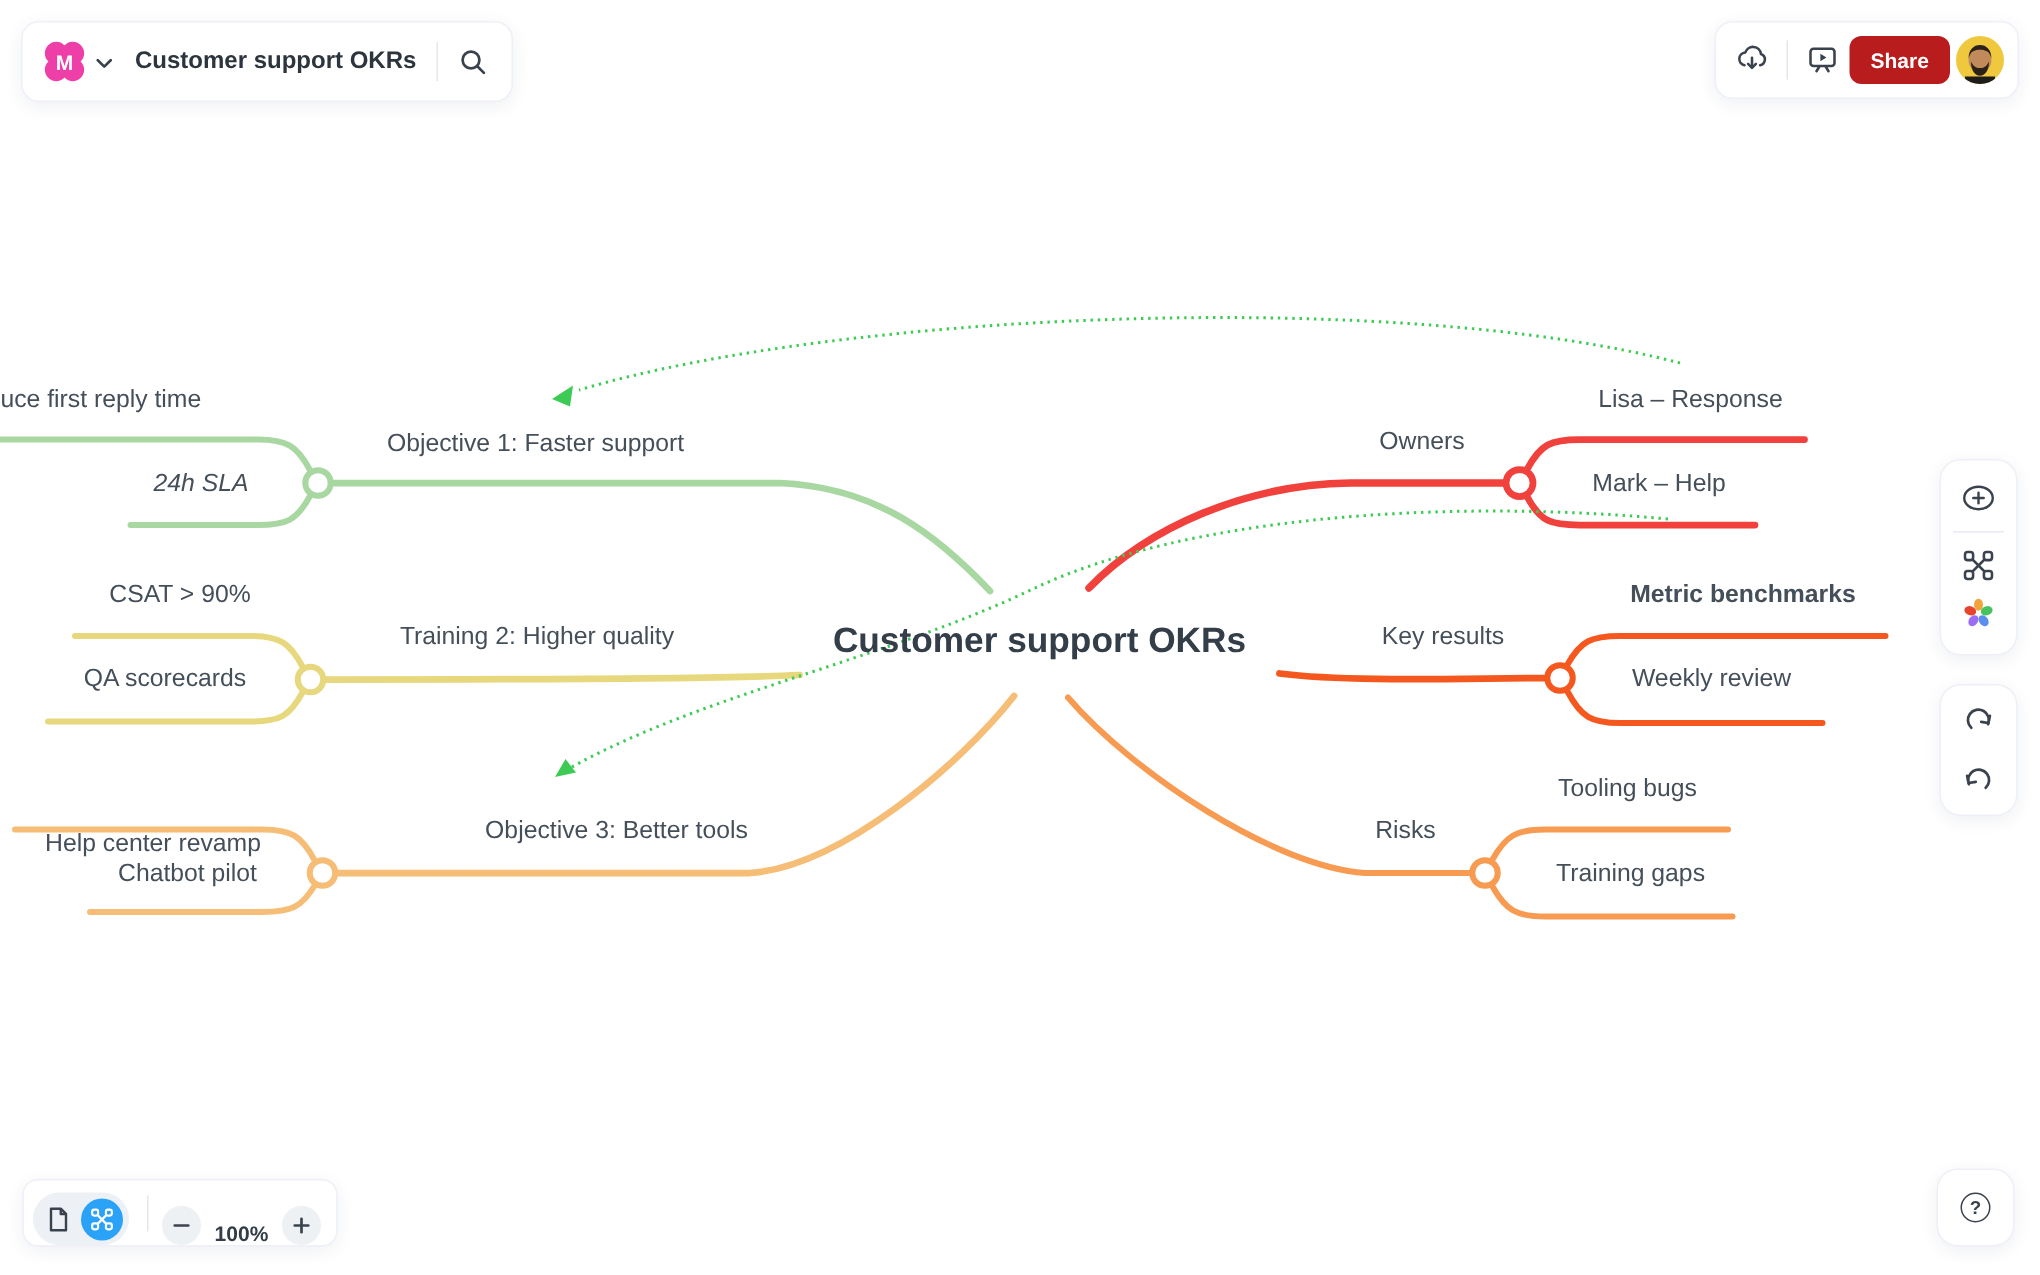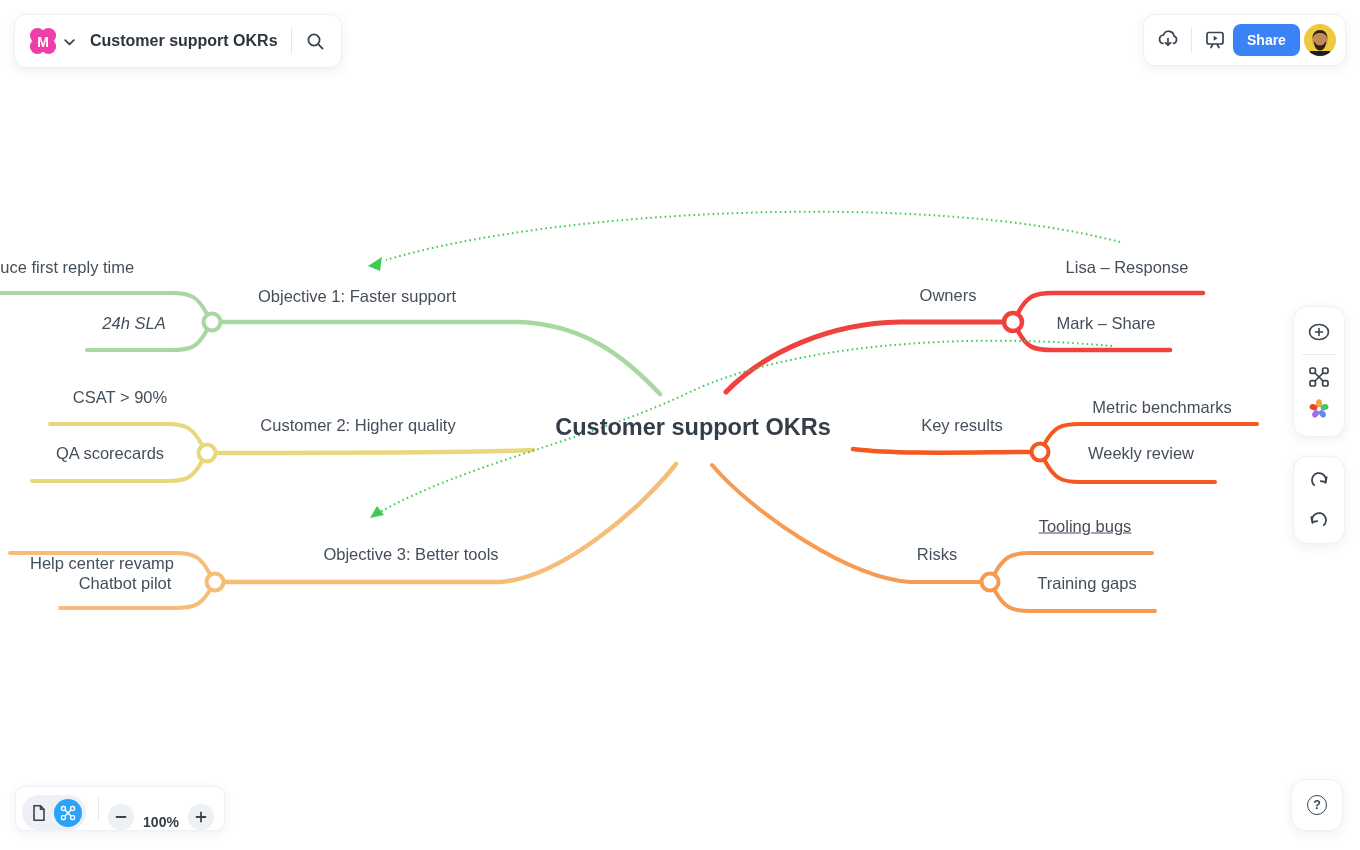--- a/index.html
+++ b/index.html
@@ -72,24 +72,24 @@
   #lbl-b1    { left:358px;  top:425px; }
   #lbl-b1c0  { left:120px;  top:397px; }
   #lbl-b1c1  { left:110px;  top:453px; }
   #lbl-b2    { left:367px;  top:554px;margin-left:44px; }
   #lbl-b2c0  { left:102px;  top:526px;margin-top:37px; }
   #lbl-b2c1  { left:125px;  top:583px; }
   #lbl-b3    { left:948px;  top:295px; }
   #lbl-b3c0  { left:1127px; top:267px; }
   #lbl-b3c1  { left:1106px; top:323px; }
   #lbl-b4    { left:962px;  top:425px; }
-  #lbl-b4c0  { left:1162px; top:407px; }
+  #lbl-b4c0  { left:1162px; top:397px;font-weight:bold; }
   #lbl-b4c1  { left:1141px; top:453px; }
   #lbl-b5    { left:937px;  top:554px; }
-  #lbl-b5c0  { left:1085px; top:526px;text-decoration:underline; }
+  #lbl-b5c0  { left:1085px; top:526px; }
   #lbl-b5c1  { left:1087px; top:583px; }
 
   svg path, svg circle, svg line, svg polyline { vector-effect:none; }
 </style>
 </head>
 <body>
 
 <svg id="map-svg" width="1360" height="850" viewBox="0 0 1360 850" fill="none">
 
   <g stroke-linecap="round" fill="none">
@@ -139,29 +139,29 @@
     <polygon points="368,266 382,257 380,271" fill="#3ecb55"></polygon>
     <path stroke-width="2" stroke-dasharray="1.6 3.2" d="M 1112 346 C 960 332 790 345 690 392 C 590 440 470 462 380 512" stroke="#3ecb55"></path>
     <polygon points="370,518 384,515 377,506" fill="#3ecb55"></polygon>
   </g>
 </svg>
 
 <div class="lbl" id="lbl-root"><span id="root-label">Customer support OKRs</span></div>
 <div class="lbl" id="lbl-b0">Objective 1: Faster support</div>
 <div class="lbl left-clip" id="lbl-b0c0">Reduce first reply time</div>
 <div class="lbl" id="lbl-b0c1">24h SLA</div>
-<div class="lbl" id="lbl-b1">Customer 2: Higher quality</div>
+<div class="lbl" id="lbl-b1">Training 2: Higher quality</div>
 <div class="lbl" id="lbl-b1c0">CSAT &gt; 90%</div>
 <div class="lbl" id="lbl-b1c1">QA scorecards</div>
 <div class="lbl" id="lbl-b2">Objective 3: Better tools</div>
 <div class="lbl" id="lbl-b2c0">Help center revamp</div>
 <div class="lbl" id="lbl-b2c1">Chatbot pilot</div>
 <div class="lbl" id="lbl-b3">Owners</div>
 <div class="lbl" id="lbl-b3c0">Lisa – Response</div>
-<div class="lbl" id="lbl-b3c1">Mark – Share</div>
+<div class="lbl" id="lbl-b3c1">Mark – Help</div>
 <div class="lbl" id="lbl-b4">Key results</div>
 <div class="lbl" id="lbl-b4c0">Metric benchmarks</div>
 <div class="lbl" id="lbl-b4c1">Weekly review</div>
 <div class="lbl" id="lbl-b5">Risks</div>
 <div class="lbl" id="lbl-b5c0">Tooling bugs</div>
 <div class="lbl" id="lbl-b5c1">Training gaps</div>
 
 <div class="card" id="hdr-left">
   <svg id="logo" viewBox="0 0 30 30">
     <g fill="#ee3fa8">
@@ -198,21 +198,21 @@
   </span>
   <div class="vdiv"></div>
   <span class="icon-btn">
     <svg width="24" height="24" viewBox="0 0 24 24" fill="none" stroke="#39424d" stroke-width="1.7" stroke-linecap="round" stroke-linejoin="round">
       <rect x="4" y="4.5" width="16" height="11.5" rx="2"></rect>
       <path d="M10.6 7.8v5l4-2.5z" fill="#39424d" stroke="none"></path>
       <path d="M9.8 16.5 8 19.5"></path>
         <path d="M14.2 16.5 16 19.5"></path>
     </svg>
   </span>
-  <button id="share-btn" style="background: #3b82f6; text-align: right;">Share</button>
+  <button id="share-btn" style="background: #b91c1c; text-align: right;">Share</button>
   <div id="avatar" style="background: rgb(240, 200, 62);">
     <svg width="32" height="32" viewBox="0 0 32 32">
       <ellipse cx="16" cy="16" rx="7.6" ry="8.6" fill="#c08a5a"></ellipse>
       <path d="M8.4 15c0-6 3.4-9 7.6-9s7.6 3 7.6 9c-.8-2.6-1.6-4-3-4.8-1.4-.8-2.8-1.1-4.6-1.1s-3.2.3-4.6 1.1c-1.4.8-2.2 2.2-3 4.8z" fill="#2b2119"></path>
       <path d="M10 17c0 6 2.6 9.5 6 9.5s6-3.5 6-9.5c-1.6 3.2-3.1 4.4-6 4.4s-4.4-1.2-6-4.4z" fill="#2b2119"></path>
       <rect x="6" y="27" width="20" height="5" fill="#1f1d1b"></rect>
     </svg>
   </div>
 </div>
 

